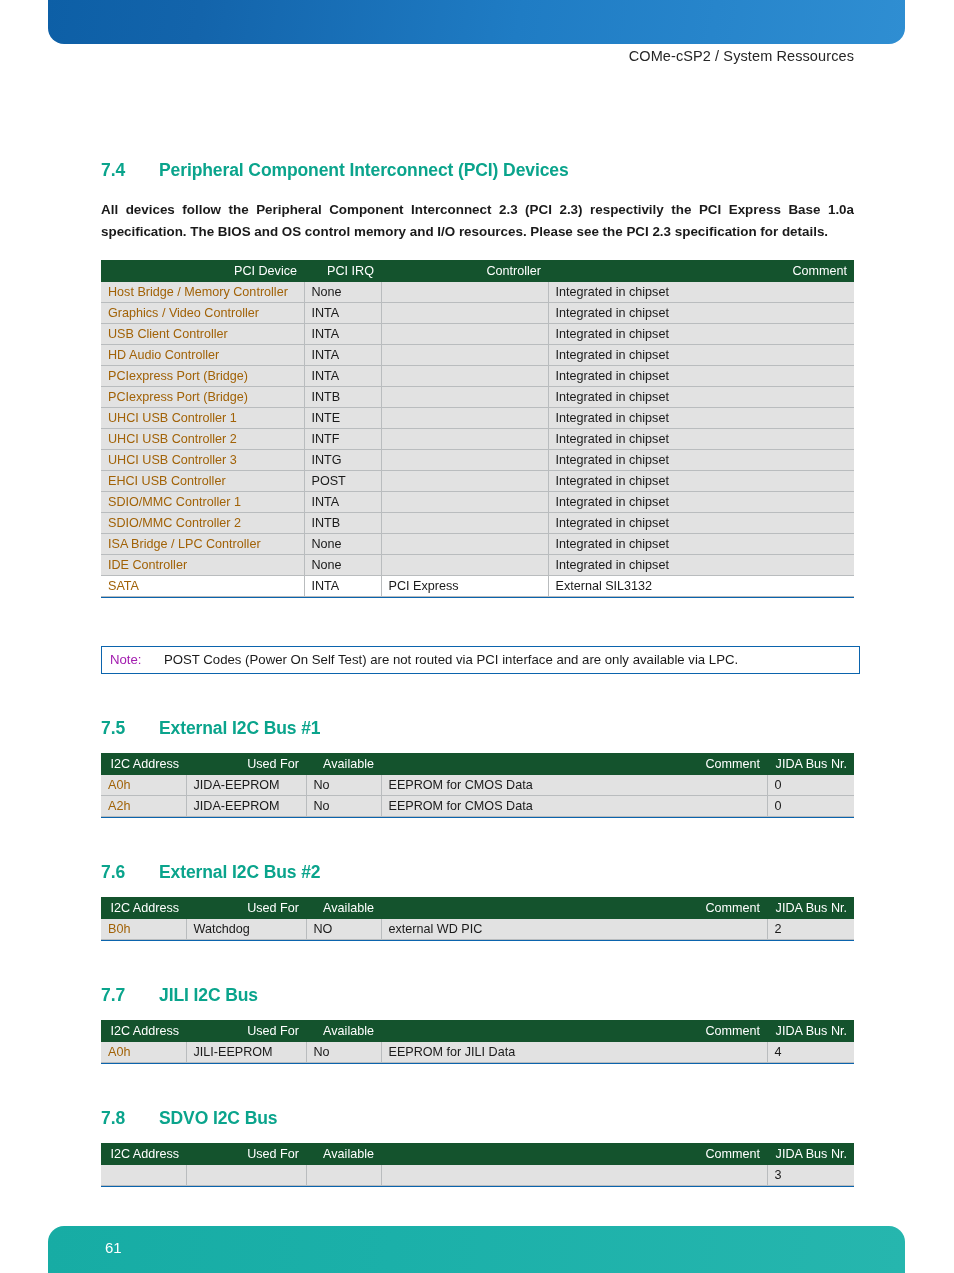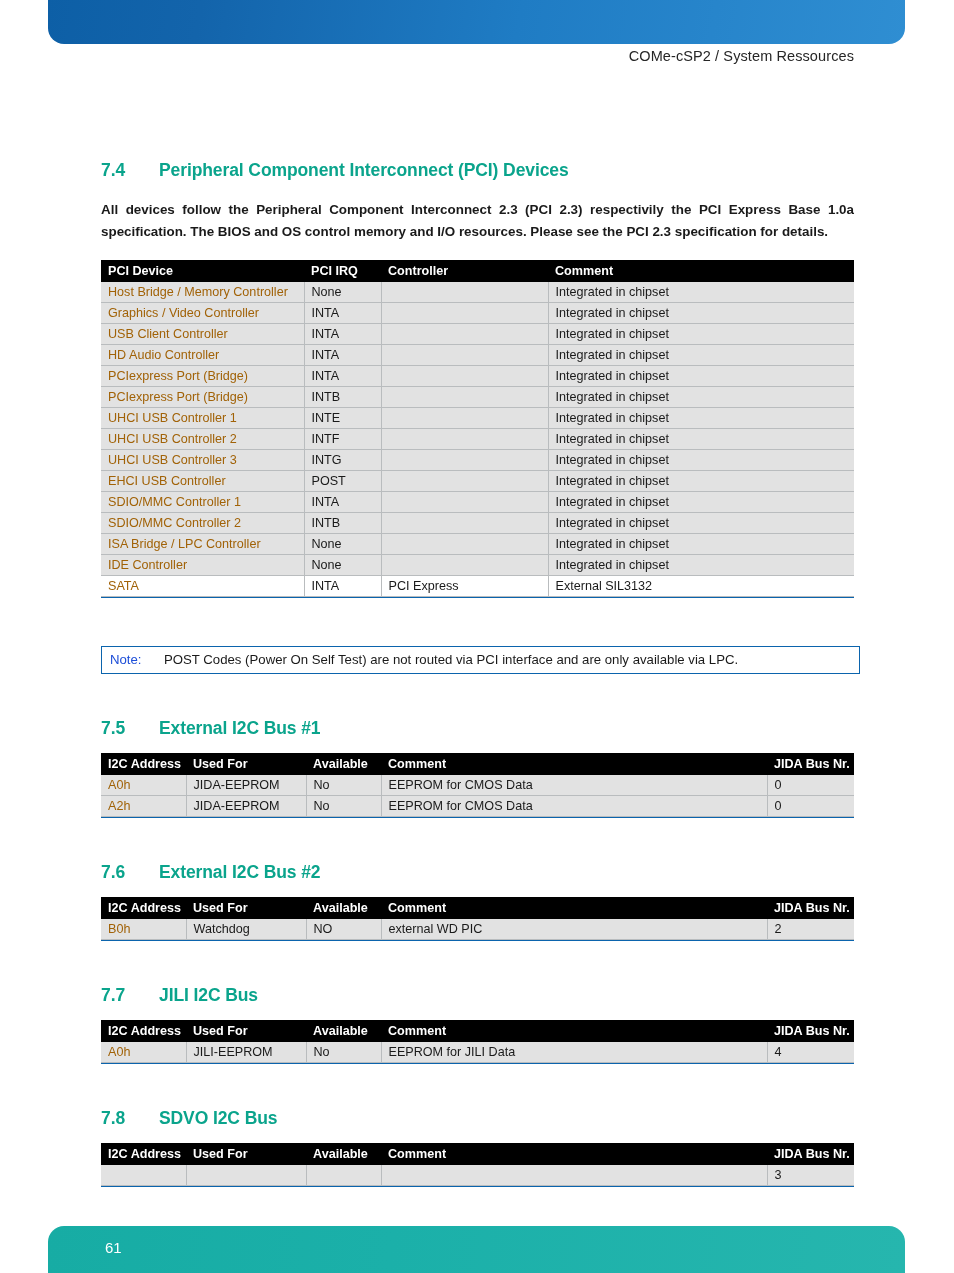--- a/index.html
+++ b/index.html
@@ -91,24 +91,24 @@
   }
 
   
   table.doc-table {
     border-collapse: collapse;
     width: 753px;
     table-layout: fixed;
     font-size: 12.6px;
   }
   table.doc-table thead th {
-    background: #000000;
+    background: #14532d;
     color: #ffffff;
-    font-weight: bold;
-    text-align: left;
+    font-weight: normal;
+    text-align: right;
     padding: 4px 7px 4px 7px;
     height: 13px;
     vertical-align: middle;
     border: none;
     white-space: nowrap;
     overflow: hidden;
   }
   table.doc-table tbody td {
     padding: 3px 7px 3px 7px;
     height: 14px;
@@ -157,21 +157,21 @@
     border: 1.6px solid #0b64ad;
     box-sizing: border-box;
     width: 759px;
     padding: 5px 8px 6px 8px;
     display: flex;
     font-size: 13.2px;
     background: #ffffff;
   }
   .note-label {
     flex: 0 0 54px;
-    color: #1d4ed8;
+    color: #a21caf;
   }
   .note-text {
     flex: 1 1 auto;
     color: #1a1a1a;
   }
 </style>
 </head>
 <body>
 
 <div class="header-bar"></div>

